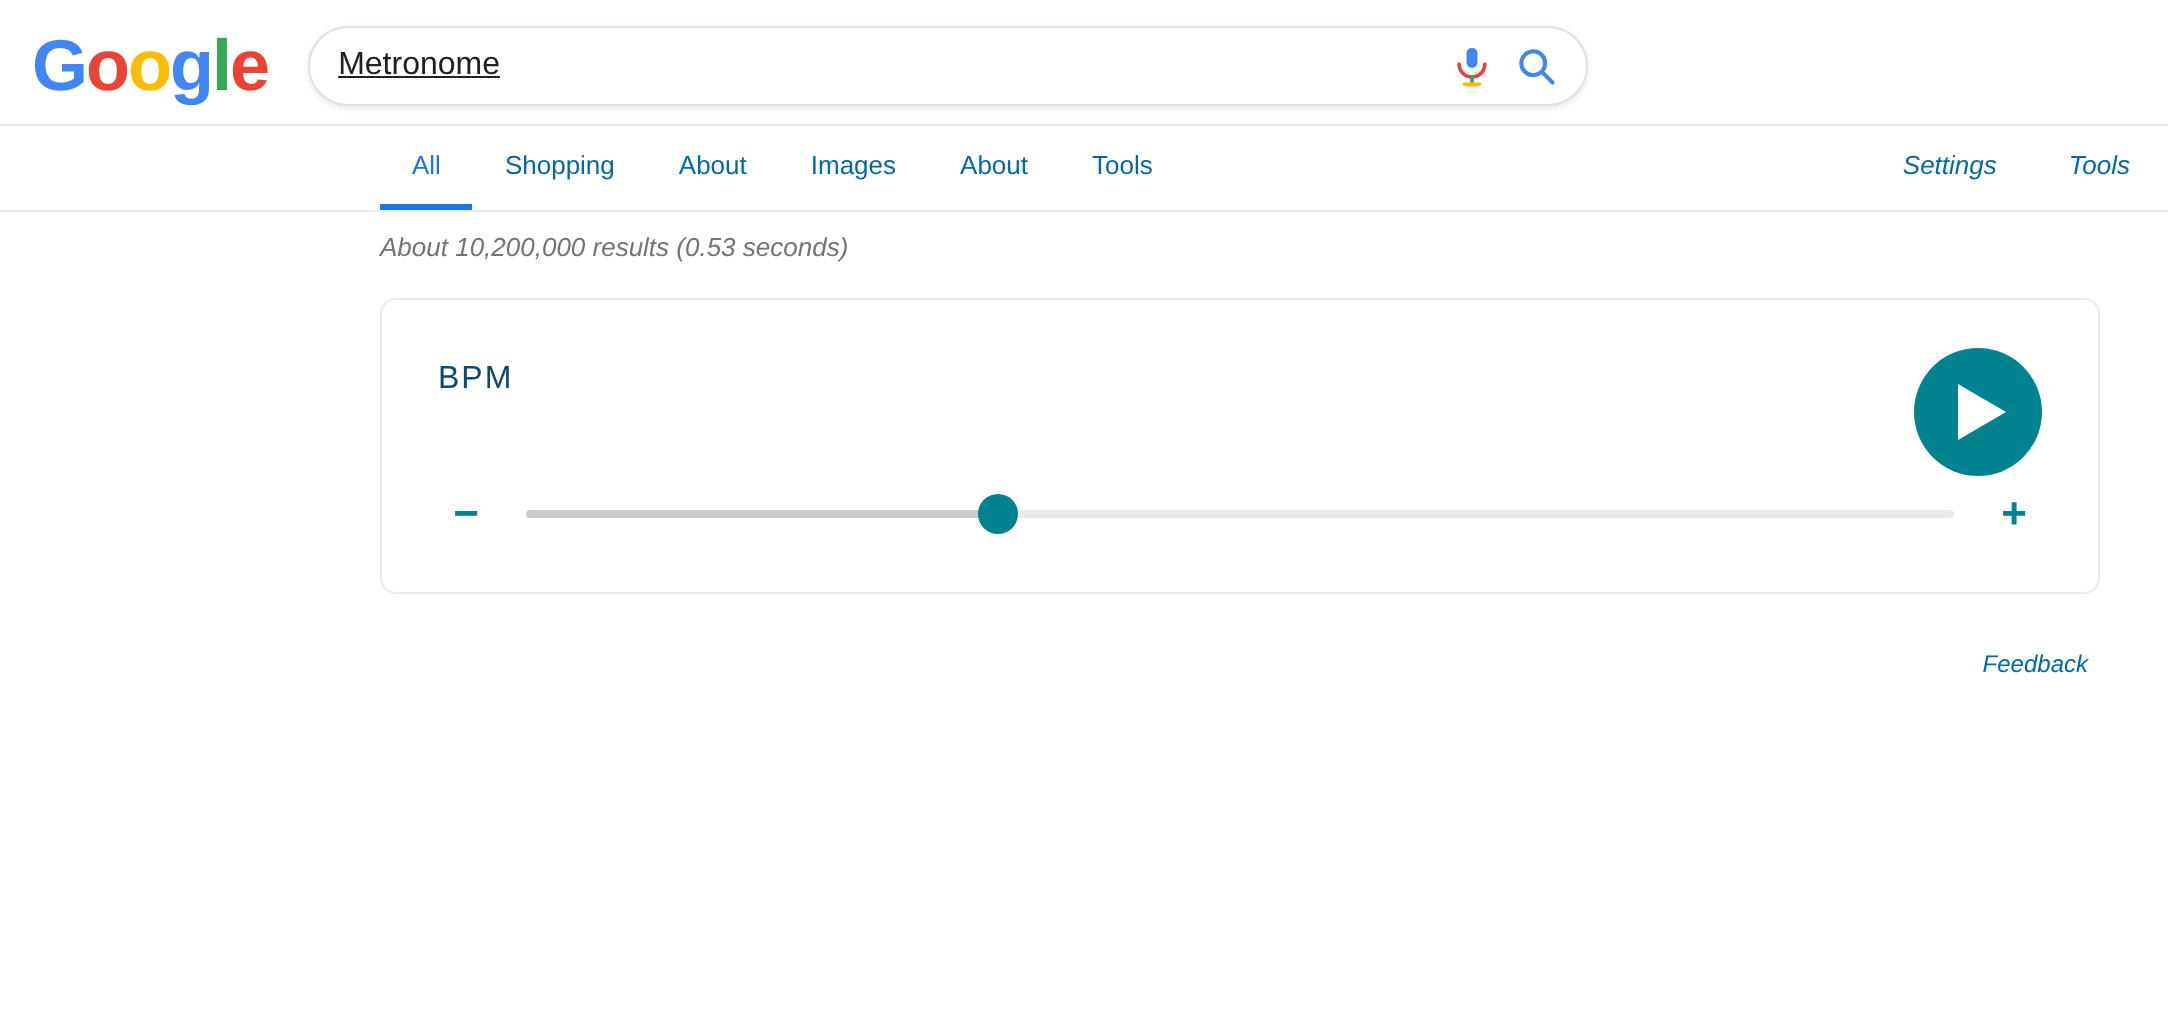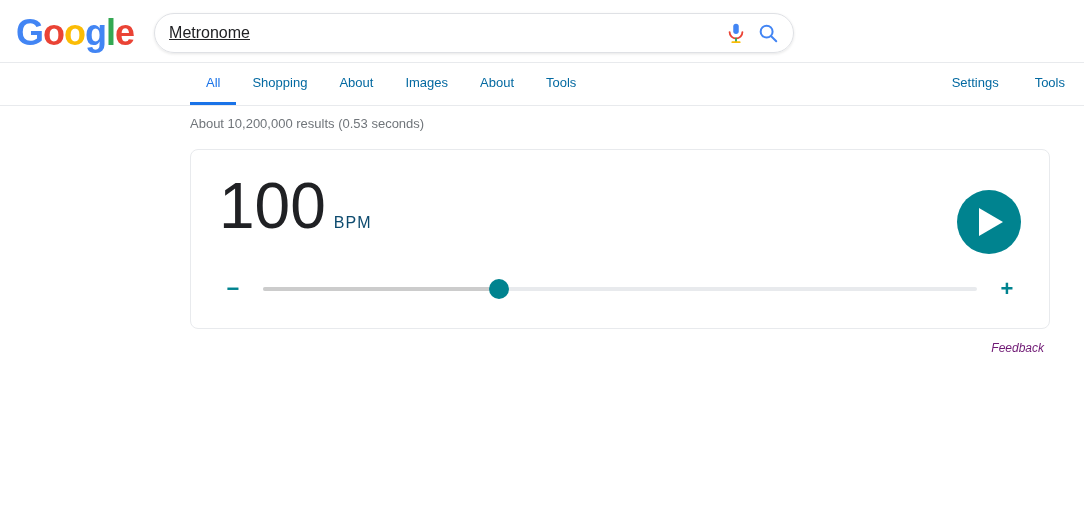--- a/index.html
+++ b/index.html
@@ -83,27 +83,29 @@
     }
     .nav-tab.active {
       color: #1a73e8;
       border-bottom: 3px solid #1a73e8;
       font-weight: 500;
     }
     .nav-right {
       margin-left: auto;
       display: flex;
       gap: 4px;
+      font-style: italic;
     }
 
     
     .results-info {
       padding: 10px 16px 10px 190px;
       font-size: 13px;
       color: #70757a;
+      font-style: italic;
     }
 
     
     .metronome-card {
       margin: 8px 16px 8px 190px;
       border: 1px solid #e8eaed;
       border-radius: 8px;
       padding: 24px 28px 28px 28px;
       max-width: 860px;
       background: #fff;
@@ -199,24 +201,25 @@
 
     
     .feedback-row {
       display: flex;
       justify-content: flex-end;
       padding: 4px 16px 4px 190px;
       max-width: 1060px;
     }
     .feedback-link {
       font-size: 12px;
-      color: #701a75;
+      color: #0369a1;
       font-style: italic;
       text-decoration: none;
       cursor: pointer;
+      margin-top: 16px;
     }
   </style>
 </head>
 <body>
 
 <div class="top-bar">
   <div class="google-logo">
     <span class="g-blue">G</span><span class="g-red">o</span><span class="g-yellow">o</span><span class="g-blue">g</span><span class="g-green">l</span><span class="g-red">e</span>
   </div>
   <div class="search-box-wrapper">
@@ -253,21 +256,20 @@
   </div>
 </div>
 
 <div class="results-info">
   <span>About 10,200,000 results (0.53 seconds)</span>
 </div>
 
 <div class="metronome-card">
   <div class="top-row">
     <div class="bpm-display">
-      <span class="bpm-number">100</span>
       <span class="bpm-label">BPM</span>
     </div>
     <button class="play-btn" aria-label="Play">
       <div class="play-triangle"></div>
     </button>
   </div>
 
   <div class="slider-row">
     <button class="minus-btn">−</button>
     <div class="slider-track">

